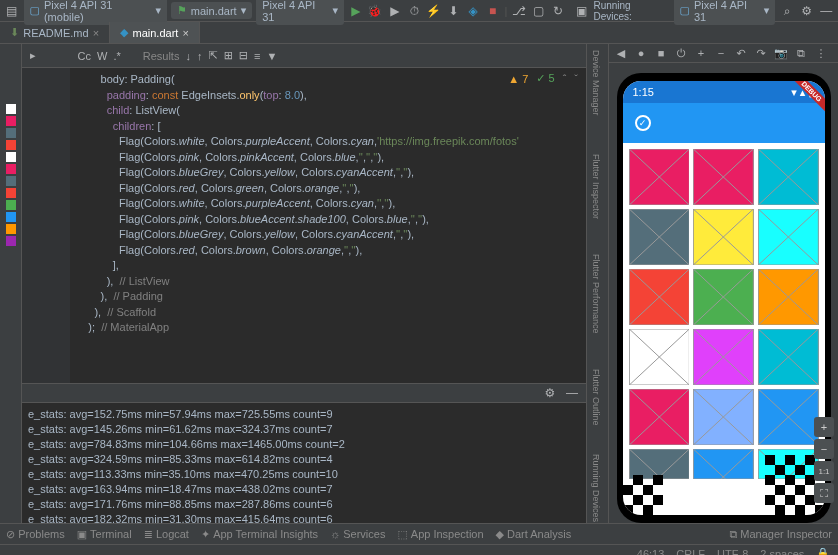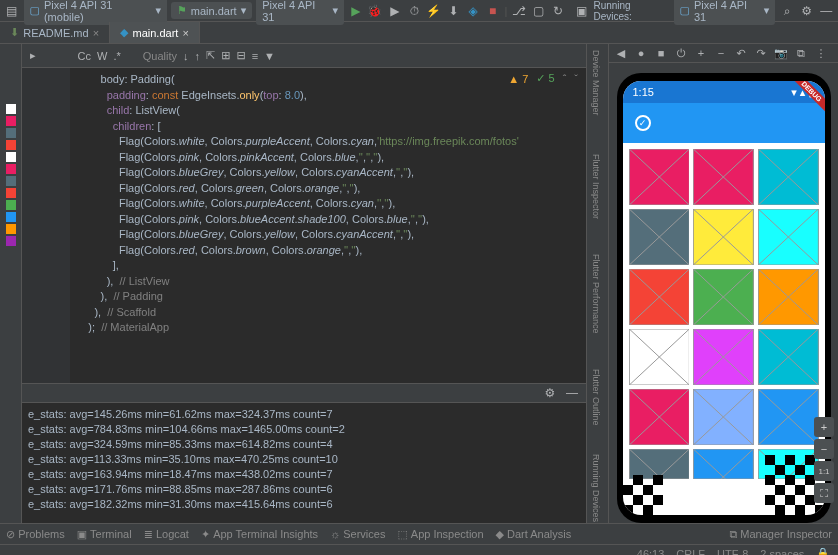--- a/index.html
+++ b/index.html
@@ -127,21 +127,21 @@
     </div>
 
   <div class="editor-col">
     <div class="editor-toolbar">
       <span class="et-icon">▸</span>
       <span style="width:30px"></span>
       <span class="et-icon">Cc</span>
       <span class="et-icon">W</span>
       <span class="et-icon">.*</span>
       <span style="width:10px"></span>
-      <span style="color:#888">Quality</span>
+      <span style="color:#888">Results</span>
       <span class="et-icon">↓</span>
       <span class="et-icon">↑</span>
       <span class="et-icon">⇱</span>
       <span class="et-icon">⊞</span>
       <span class="et-icon">⊟</span>
       <span class="et-icon">≡</span>
       <span class="et-icon">▼</span>
     </div>
     <div class="editor-pane">
       <div class="line-numbers" id="ln">
@@ -169,20 +169,21 @@
         <span style="color:#56a35b">✓ <span>5</span></span>
         <span style="color:#888">ˆ</span>
         <span style="color:#888">ˇ</span>
       </div>
     </div>
     <div class="console-sep">
       <span class="tb-icon">⚙</span>
       <span class="tb-icon">—</span>
     </div>
     <div class="console" id="console">
+        <div>e_stats: avg=152.75ms min=57.94ms max=725.55ms count=9</div>
         <div>e_stats: avg=145.26ms min=61.62ms max=324.37ms count=7</div>
         <div>e_stats: avg=784.83ms min=104.66ms max=1465.00ms count=2</div>
         <div>e_stats: avg=324.59ms min=85.33ms max=614.82ms count=4</div>
         <div>e_stats: avg=113.33ms min=35.10ms max=470.25ms count=10</div>
         <div>e_stats: avg=163.94ms min=18.47ms max=438.02ms count=7</div>
         <div>e_stats: avg=171.76ms min=88.85ms max=287.86ms count=6</div>
         <div>e_stats: avg=182.32ms min=31.30ms max=415.64ms count=6</div>
       </div>
   </div>
 

